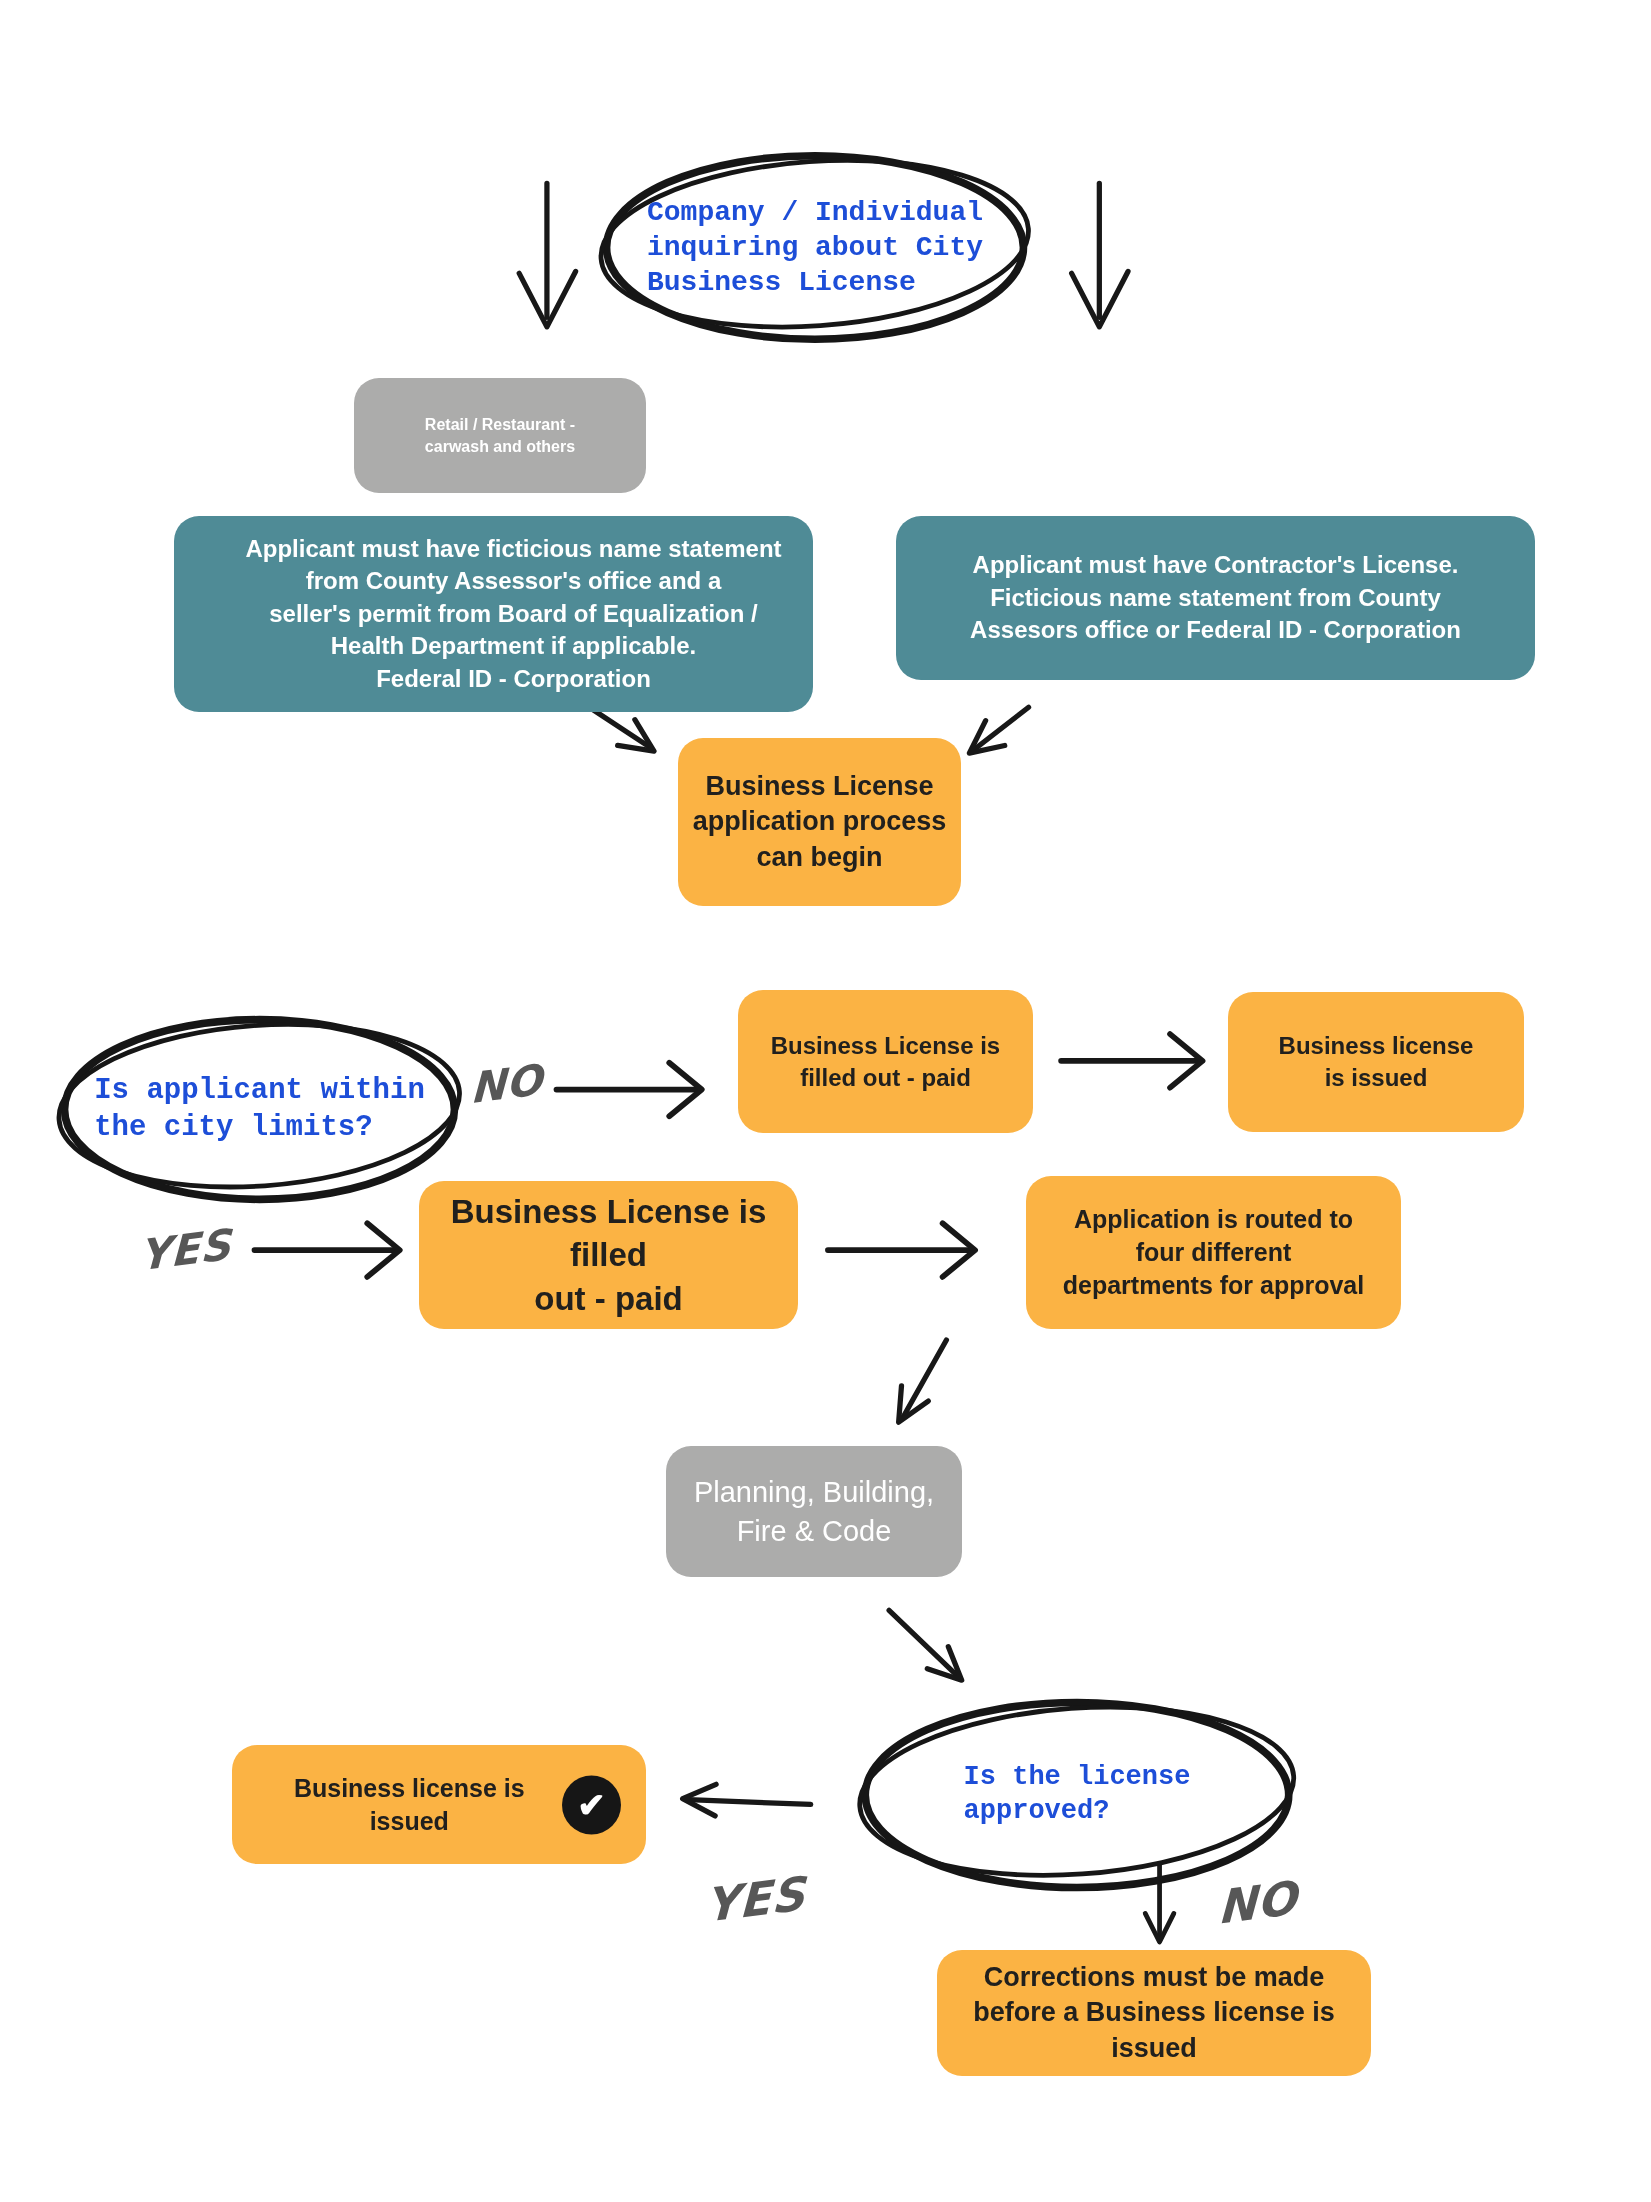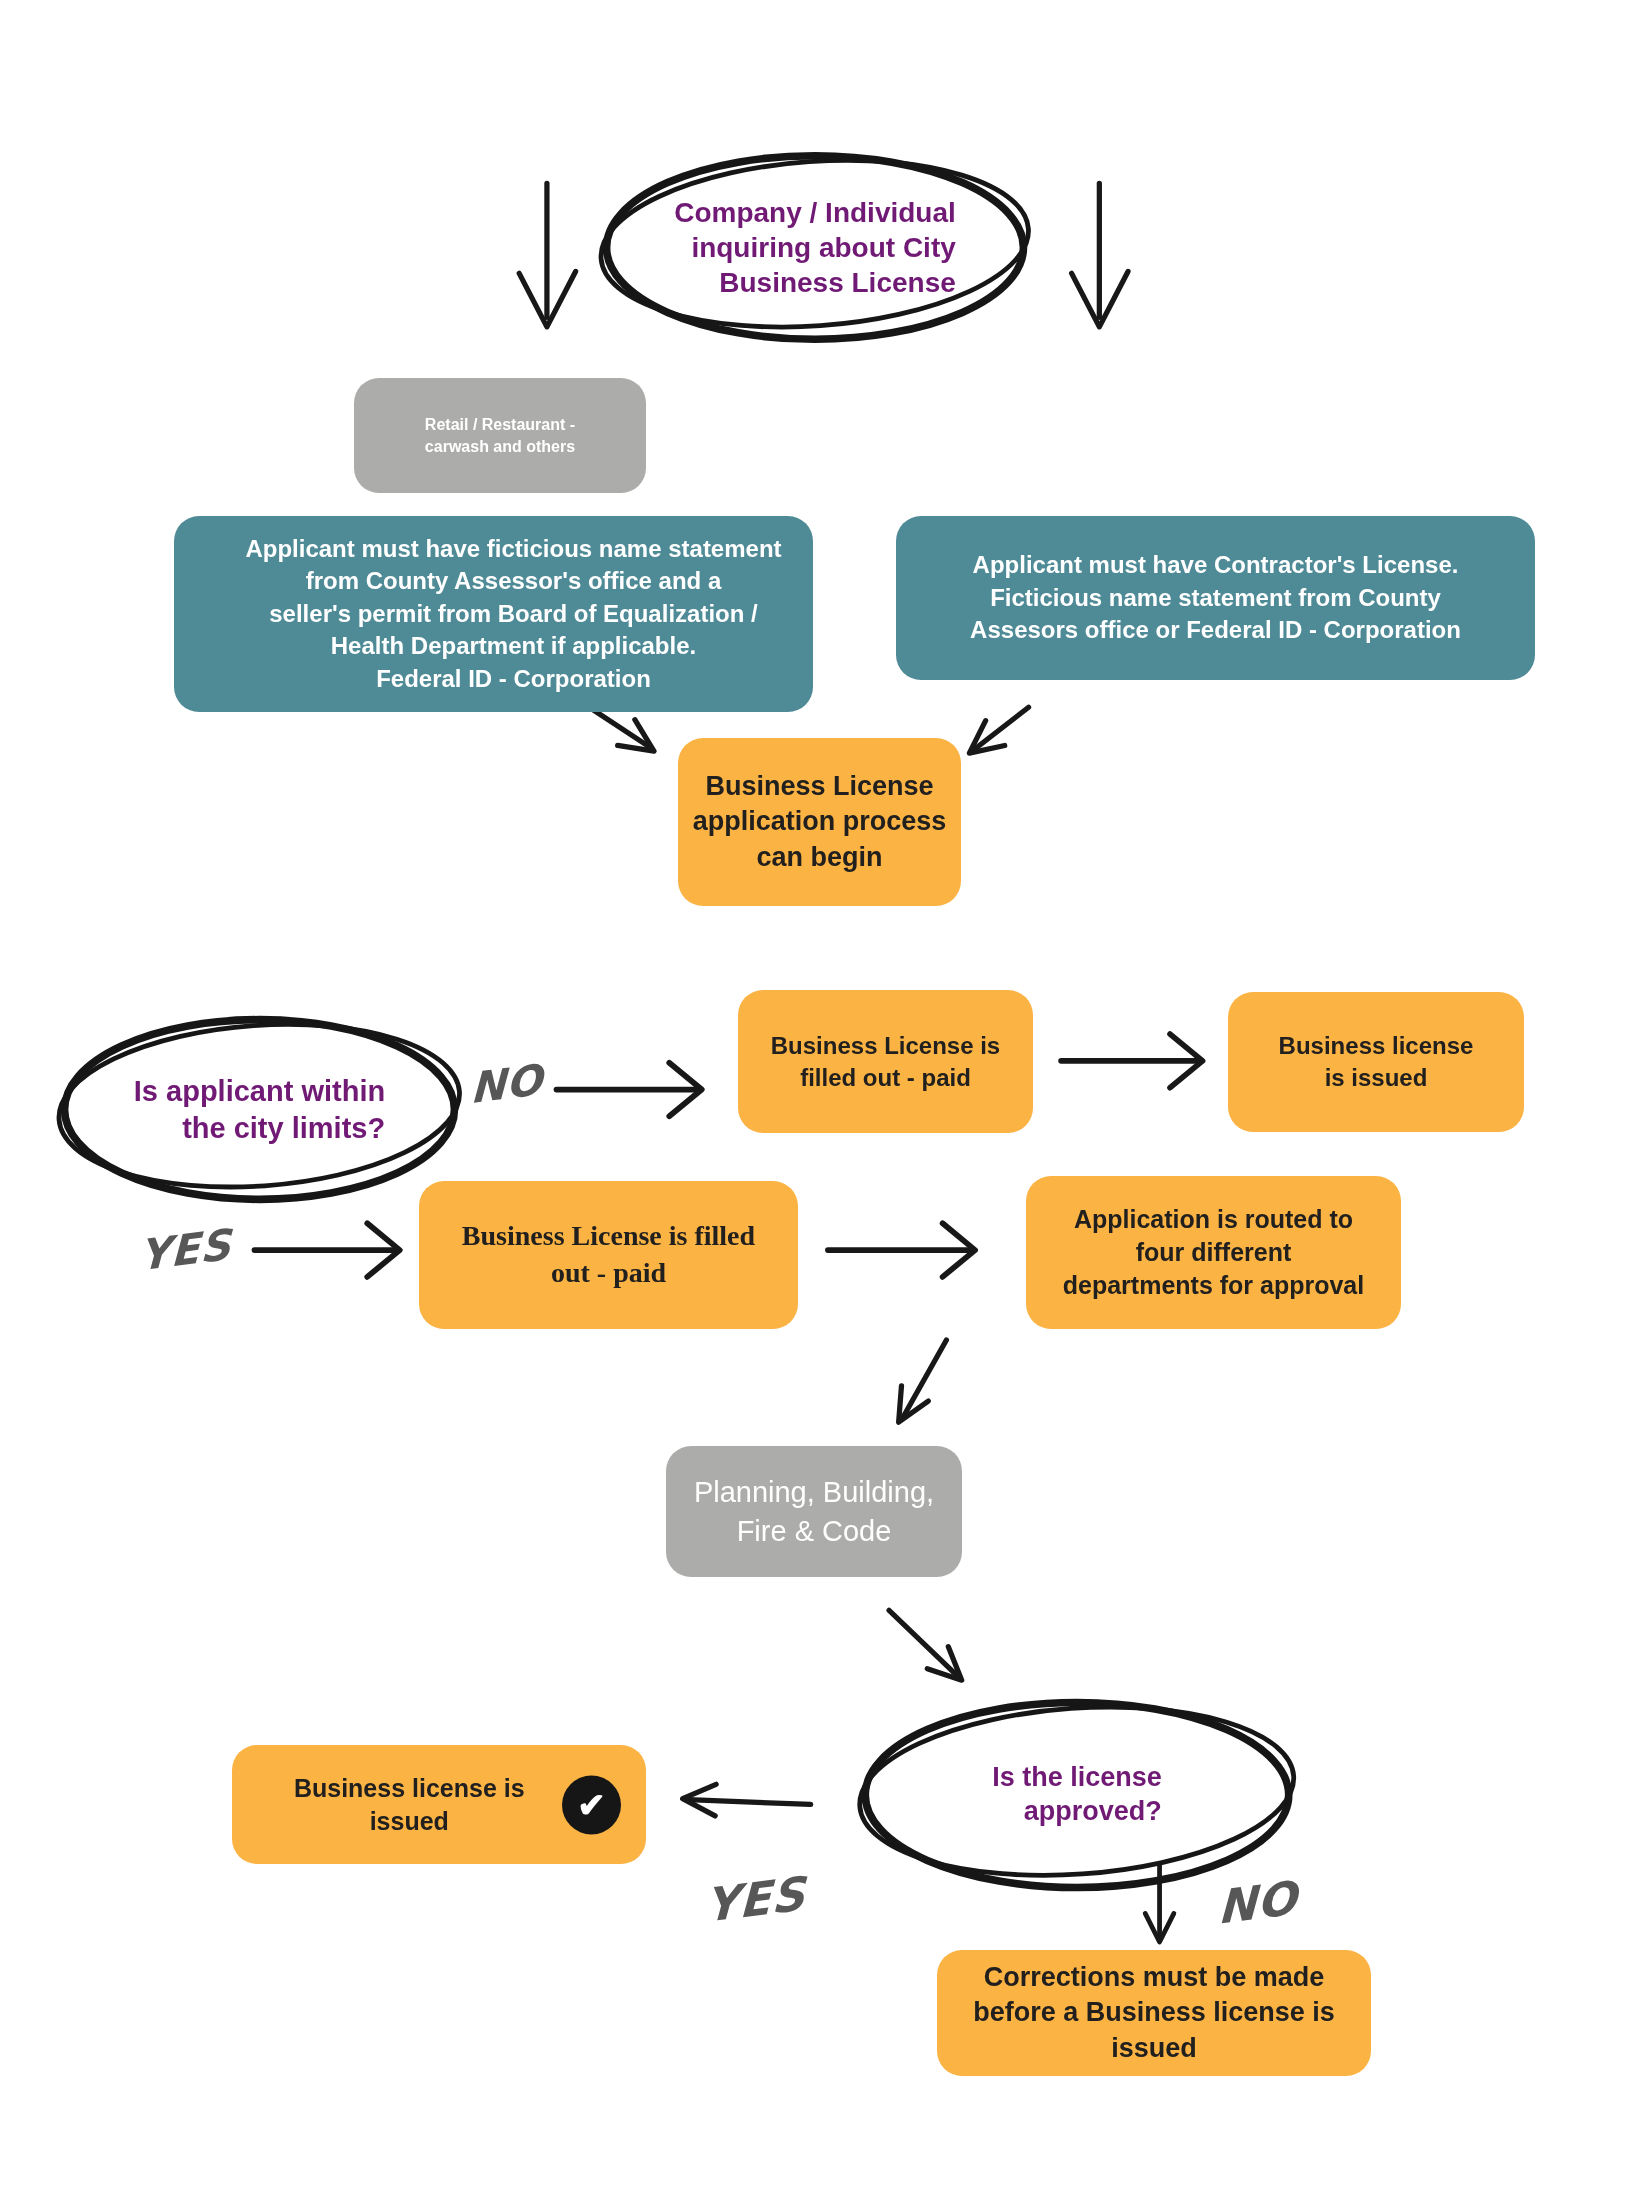--- a/index.html
+++ b/index.html
@@ -31,26 +31,27 @@
     line-height: 1.32;
   }
   .gray   { background: #ACACAB; color: #ffffff; }
   .teal   { background: #4F8B96; color: #ffffff; }
   .orange { background: #FBB344; color: #21201E; }
   .ellipse-node {
     position: absolute;
     display: flex;
     align-items: center;
     justify-content: center;
-    text-align: right;
+    text-align: left;
     white-space: pre-line;
     font-weight: bold;
-    color: #701a75;
+    color: #1d4ed8;
     z-index: 2;
     line-height: 1.25;
+    font-family: Liberation Mono, monospace;
   }
   .ellipse-node > svg {
     position: absolute;
     left: 0; top: 0;
     width: 100%; height: 100%;
     overflow: visible;
   }
   .ellipse-node > .etext { position: relative; z-index: 1; }
   .hand-label {
     position: absolute;
@@ -183,21 +184,21 @@
   <div class="node orange" style="left:738px; top:990px; width:295px; height:143px; font-size:24px;">
     <span>Business License is
 filled out - paid</span>
   </div>
   <div class="node orange" style="left:1228px; top:992px; width:296px; height:140px; font-size:24px;">
     <span>Business license
 is issued</span>
   </div>
 
   <div class="hand-label" style="left:143px; top:1225px; font-size:42px;">YES</div>
-  <div class="node orange" style="left:419px; top:1181px; width:379px; height:148px; font-size:28px;font-family:Liberation Serif, serif;">
+  <div class="node orange" style="left:419px; top:1181px; width:379px; height:148px; font-size:33px;">
     <span>Business License is filled
 out - paid</span>
   </div>
   <div class="node orange" style="left:994px; top:1176px; width:375px; height:153px; font-size:25px;margin-left:32px;">
     <span>Application is routed to
 four different
 departments for approval</span>
   </div>
 
   <div class="node gray" style="left:666px; top:1446px; width:296px; height:131px; font-size:29px; font-weight:400;">

